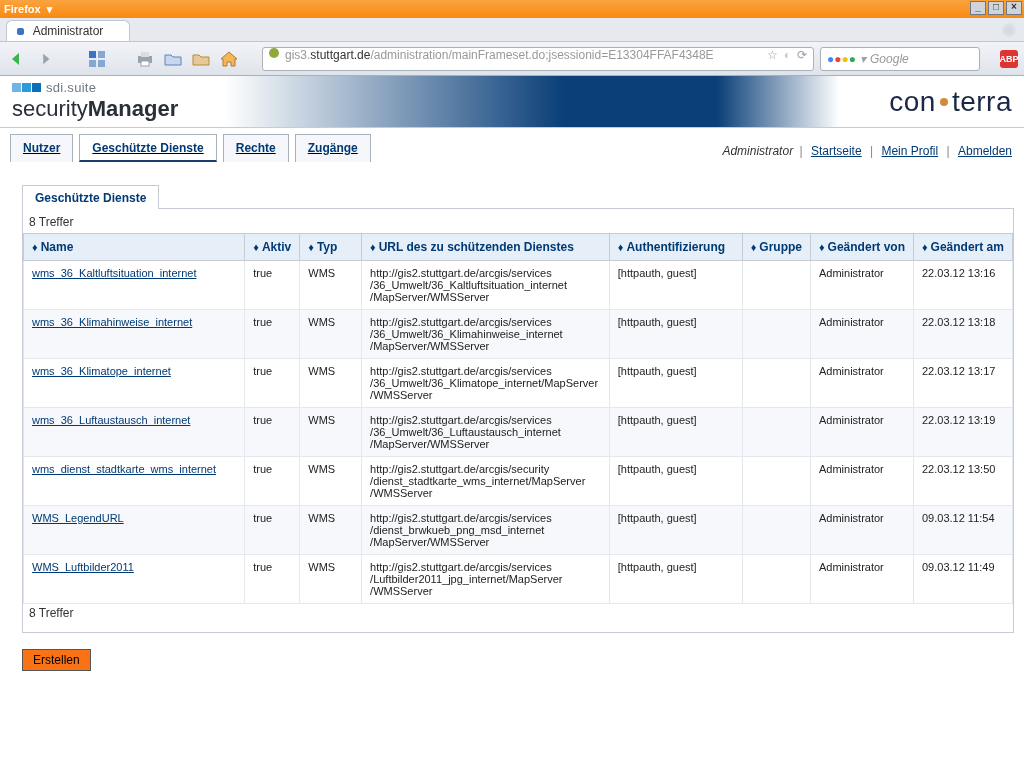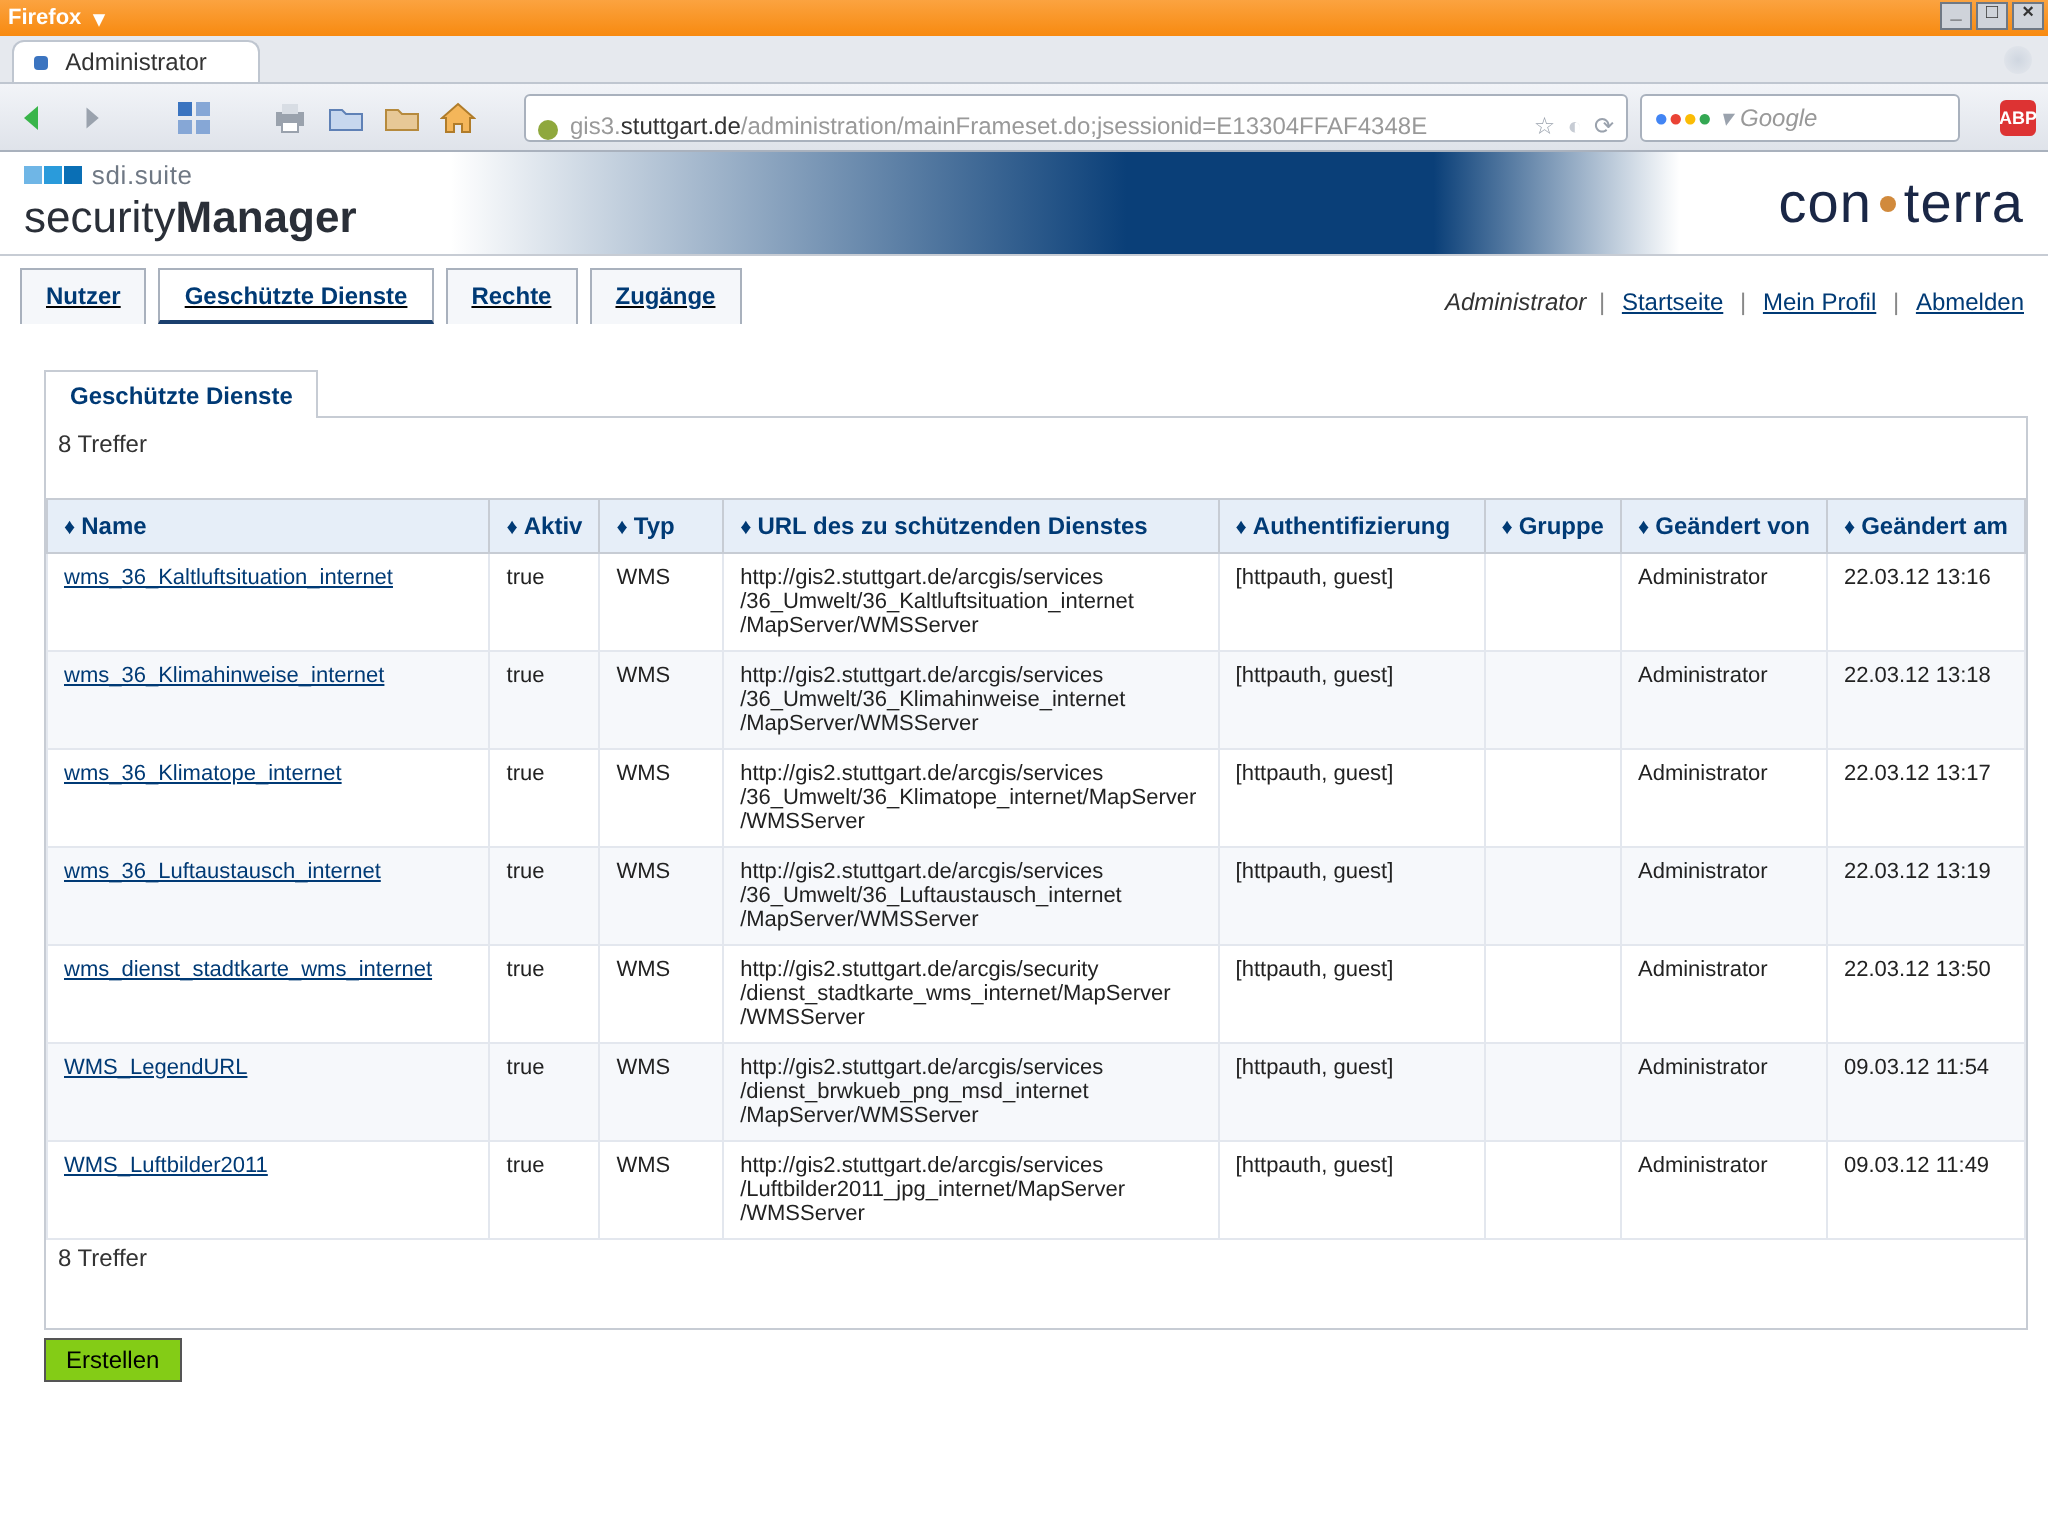--- a/index.html
+++ b/index.html
@@ -14,21 +14,21 @@
   .ff-tabs { height: 24px; background: #e6e9ee; border-bottom: 1px solid #bfc6d0; display: flex; align-items: flex-end; padding-left: 6px; position: relative; }
   .ff-tab { background: #fff; border: 1px solid #bfc6d0; border-bottom: none; border-radius: 6px 6px 0 0; padding: 3px 26px 3px 10px; font-size: 12px; color: #333; }
   .ff-tab .dot { width: 7px; height: 7px; background: #3b74c0; border-radius: 2px; display: inline-block; margin-right: 6px; vertical-align: middle; }
   .ff-closeglow { position: absolute; right: 8px; top: 5px; width: 14px; height: 14px; background: radial-gradient(#cfd6e0, #e6e9ee); border-radius: 50%; }
 
   
   .ff-nav { height: 34px; background: linear-gradient(#f2f4f8, #dfe3ea); border-bottom: 1px solid #a9b1bd; display: flex; align-items: center; padding: 0 6px; gap: 6px; }
   .nav-ico { width: 22px; height: 22px; display: inline-flex; align-items: center; justify-content: center; color: #5b6573; }
   .back-ico svg { fill: #39b54a; }
   .fwd-ico svg { fill: #9aa2ad; }
-  .urlbar { flex: 1; height: 24px; background: #fff; border: 1px solid #a9b1bd; border-radius: 3px; display: flex; align-items: flex-end; padding: 0 6px; gap: 6px; font-size: 12px; }
+  .urlbar { flex: 1; height: 24px; background: #fff; border: 1px solid #a9b1bd; border-radius: 3px; display: flex; align-items: flex-start; padding: 0 6px; gap: 6px; font-size: 12px; }
   .urlbar .site-dot { width: 10px; height: 10px; border-radius: 50%; background: #8fa83d; }
   .urlbar .url-text { flex: 1; color: #999; white-space: nowrap; overflow: hidden; }
   .urlbar .url-text .bold { color: #333; }
   .urlbar .tail { display: flex; align-items: center; gap: 6px; color: #9aa2ad; }
   .searchbox { width: 160px; height: 24px; background: #fff; border: 1px solid #a9b1bd; border-radius: 3px; display: flex; align-items: center; padding: 0 6px; gap: 4px; color: #999; font-style: italic; font-size: 12px; }
   .goog { font-style: normal; display: inline-flex; gap: 0; }
   .goog span:nth-child(1){color:#4285f4}.goog span:nth-child(2){color:#ea4335}.goog span:nth-child(3){color:#fbbc05}.goog span:nth-child(4){color:#34a853}
   .abp { width: 18px; height: 18px; background: #d33; color: #fff; border-radius: 3px; font-size: 9px; font-weight: bold; display: flex; align-items: center; justify-content: center; }
 
   
@@ -49,38 +49,38 @@
   .mtab.active { background: #fff; border-bottom: 2px solid #1a3f6e; }
   .userbar { font-size: 12px; color: #333; padding-bottom: 4px; }
   .userbar em { font-style: italic; }
   .userbar a { color: #003a75; text-decoration: underline; cursor: pointer; margin: 0 2px; }
   .userbar .sep { color: #888; margin: 0 3px; }
 
   
   .content { padding: 22px 10px 0 22px; }
   .section-tab { display: inline-block; border: 1px solid #c7ccd4; border-bottom: none; background: #fff; padding: 5px 12px 4px; color: #003a75; font-weight: bold; font-size: 12px; position: relative; top: 1px; }
   .section-box { border: 1px solid #c7ccd4; padding: 4px 0 8px 0; }
-  .count { font-size: 12px; color: #333; padding: 2px 4px 20px 6px; }
+  .count { font-size: 12px; color: #333; padding: 2px 4px 4px 6px; }
 
   table.data { width: 100%; border-collapse: collapse; font-size: 12px; }
   table.data th { background: #e6eef8; color: #003a75; text-align: left; padding: 6px 8px; border: 1px solid #c7ccd4; font-weight: bold; white-space: nowrap; }
   table.data th .sort { color: #003a75; margin-right: 3px; font-size: 11px; }
   table.data td { padding: 6px 8px; border: 1px solid #e3e7ee; vertical-align: top; font-family: Verdana, Arial, sans-serif; font-size: 11px; color: #222; word-break: break-word; }
   table.data tr:nth-child(even) td { background: #f6f8fb; }
   table.data td a { color: #003a75; text-decoration: underline; cursor: pointer; }
   .col-name { width: 223px; }
   .col-aktiv { width: 55px; }
   .col-typ { width: 62px; }
   .col-url { width: 248px; }
   .col-auth { width: 133px; margin-left: 28px; }
   .col-group { width: 64px; }
   .col-gvon { width: 80px; margin-top: 15px; }
   .col-gam { width: 80px; }
 
-  .btn { margin: 4px 0 0 0; border: 1px solid #555; background: #84cc16; padding: 3px 10px; font-size: 12px; cursor: pointer; }
+  .btn { margin: 16px 0 0 0; border: 1px solid #555; background: #f97316; padding: 3px 10px; font-size: 12px; cursor: pointer; }
 </style>
 </head>
 <body>
 
 <div class="ff-titlebar">
   <span>Firefox</span>
   <span style="margin-left:6px;color:#fff;">▾</span>
   <div class="wincontrols">
     <div class="wbtn">_</div>
     <div class="wbtn">□</div>

